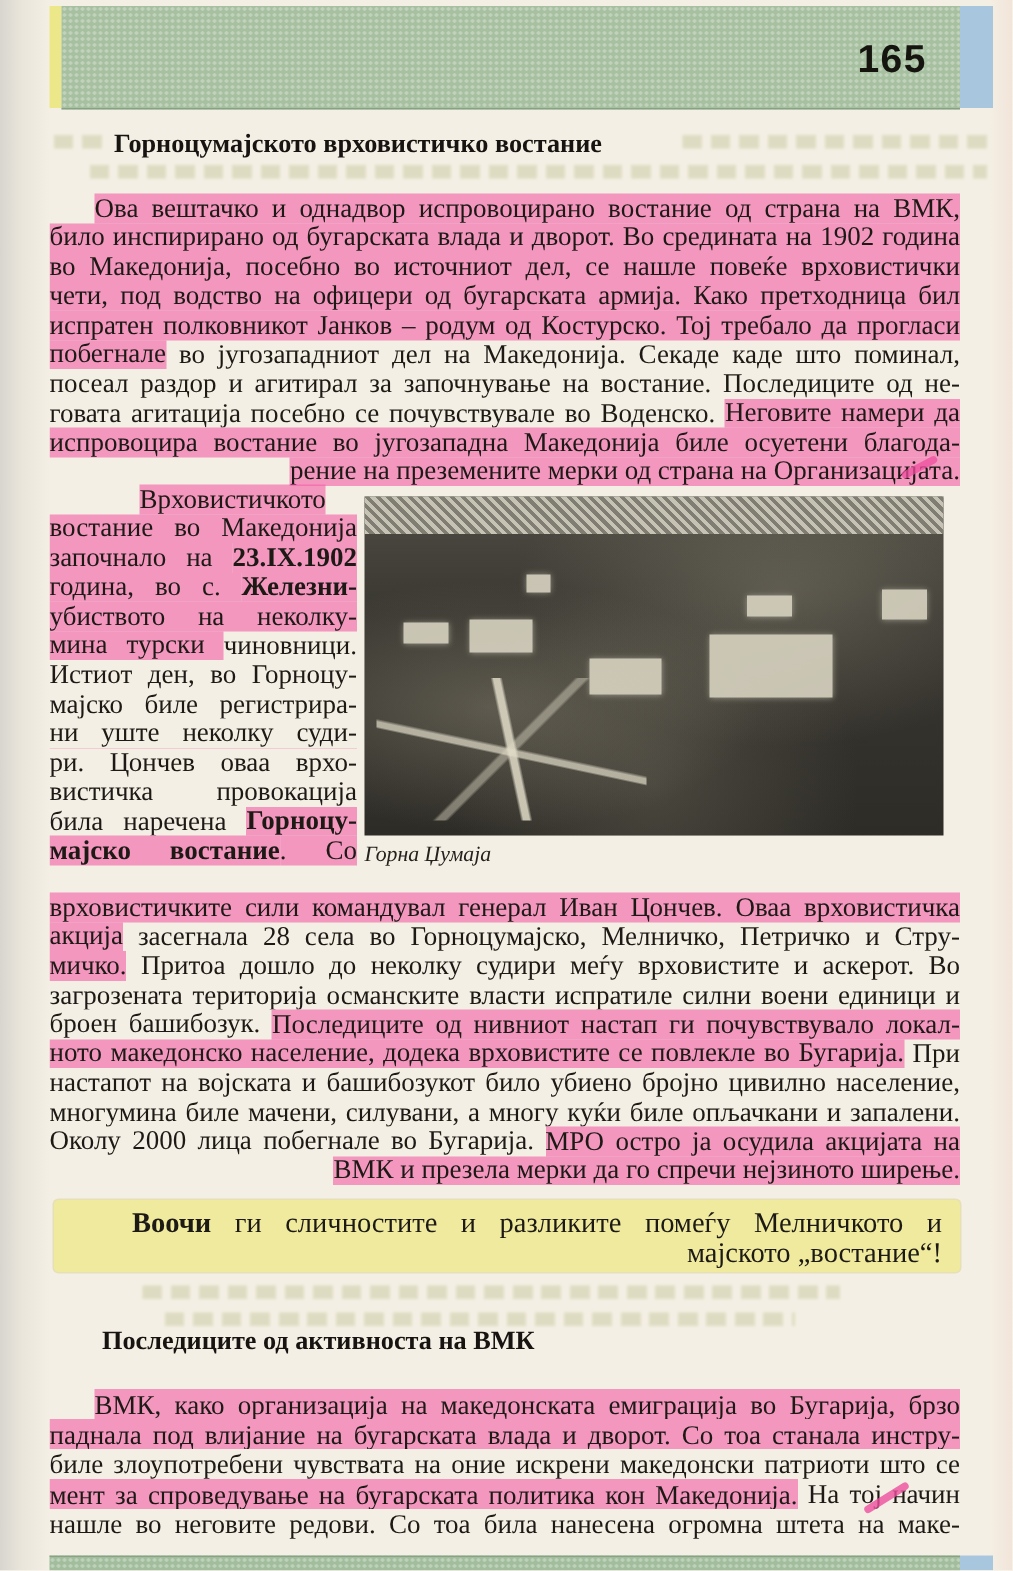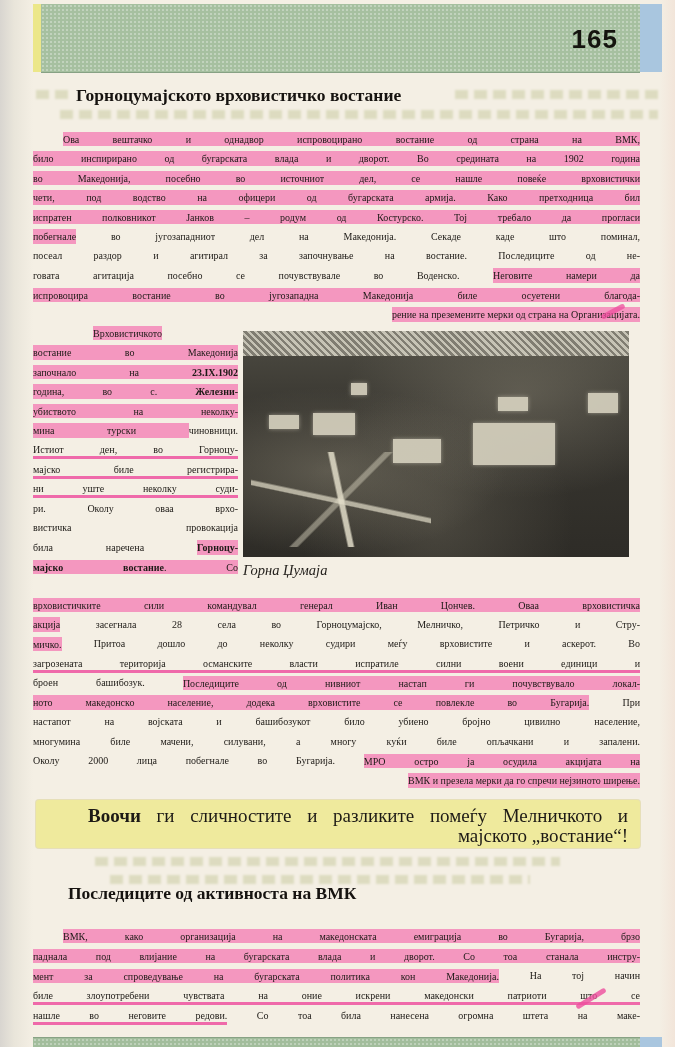--- a/index.html
+++ b/index.html
@@ -36,21 +36,21 @@
       radial-gradient(rgba(255,255,255,.30) 1px, transparent 1.4px),
       #a2bd9c;
     background-size:4px 4px, auto;
     border-top:1px solid rgba(110,135,110,.5);
   }
   
   .title{position:absolute;margin:0;font-size:17.5px;line-height:22px;font-weight:bold;color:#161310;}
   .t1{left:76px;top:84px;}
   .t2{left:68px;top:882px;}
   
-  .textblock{position:absolute;font-size:10px;}
+  .textblock{position:absolute;font-size:18px;}
   .para1{left:33px;top:129px;width:607px;}
   .col{left:33px;top:323px;width:205px;}
   .para2{left:33px;top:595px;width:607px;}
   .para3{left:33px;top:926px;width:607px;}
   .line{text-align:justify;height:19.5px;line-height:19.5px;overflow:hidden;}
   .para3 .line{height:20px;line-height:20px;}
   .line::after{content:"";display:inline-block;width:100%;height:0;}
   .line.left{text-align:right;}
   .line.left::after{content:none;}
   
@@ -150,21 +150,21 @@
   <div class="textblock col">
       <div class="line"><span class="ind60"></span><span class="hl">Врховистичкото</span></div>
       <div class="line"><span class="hl">востание во Македонија</span></div>
       <div class="line"><span class="hl">започнало на </span><span class="hlb">23.IX.1902</span></div>
       <div class="line"><span class="hl">година, во с. </span><span class="hlb">Железни-</span></div>
       <div class="line"><span class="hl">убиството на неколку-</span></div>
       <div class="line"><span class="hl">мина турски </span><span>чиновници.</span></div>
       <div class="line"><span class="ul">Истиот ден, во Горноцу-</span></div>
       <div class="line"><span class="ul">мајско биле регистрира-</span></div>
       <div class="line"><span class="ul">ни уште неколку суди-</span></div>
-      <div class="line"><span>ри. Околу оваа врхо-</span></div>
+      <div class="line"><span>ри. Цончев оваа врхо-</span></div>
       <div class="line"><span>вистичка провокација</span></div>
       <div class="line"><span>била наречена </span><span class="hlb">Горноцу-</span></div>
       <div class="line"><span class="hlb">мајско востание</span><span class="hl">. Со</span></div>
     </div>
 
   <figure class="photo">
     <div class="hatch"></div>
     <div class="bldg b1"></div>
     <div class="bldg b2"></div>
     <div class="bldg b3"></div>
@@ -198,22 +198,22 @@
   </div>
 
   <div class="ghost g4"></div>
   <div class="ghost g5"></div>
 
   <h1 class="title t2">Последиците од активноста на ВМК</h1>
 
   <div class="textblock para3">
       <div class="line"><span class="ind"></span><span class="hl">ВМК, како организација на македонската емиграција во Бугарија, брзо</span></div>
       <div class="line"><span class="hl">паднала под влијание на бугарската влада и дворот. Со тоа станала инстру-</span></div>
+      <div class="line"><span class="ul">биле злоупотребени чувствата на оние искрени македонски патриоти што се</span></div>
       <div class="line"><span class="hl">мент за спроведување на бугарската политика кон Македонија.</span><span> На тој начин</span></div>
-      <div class="line"><span class="ul">биле злоупотребени чувствата на оние искрени македонски патриоти што се</span></div>
       <div class="line"><span class="ul">нашле во неговите редови.</span><span> Со тоа била нанесена огромна штета на маке-</span></div>
     </div>
 
   <div class="flick"></div>
 
   <div class="band-bottom"></div>
   <div class="strip-blue bottom"></div>
 
 </div>
 

